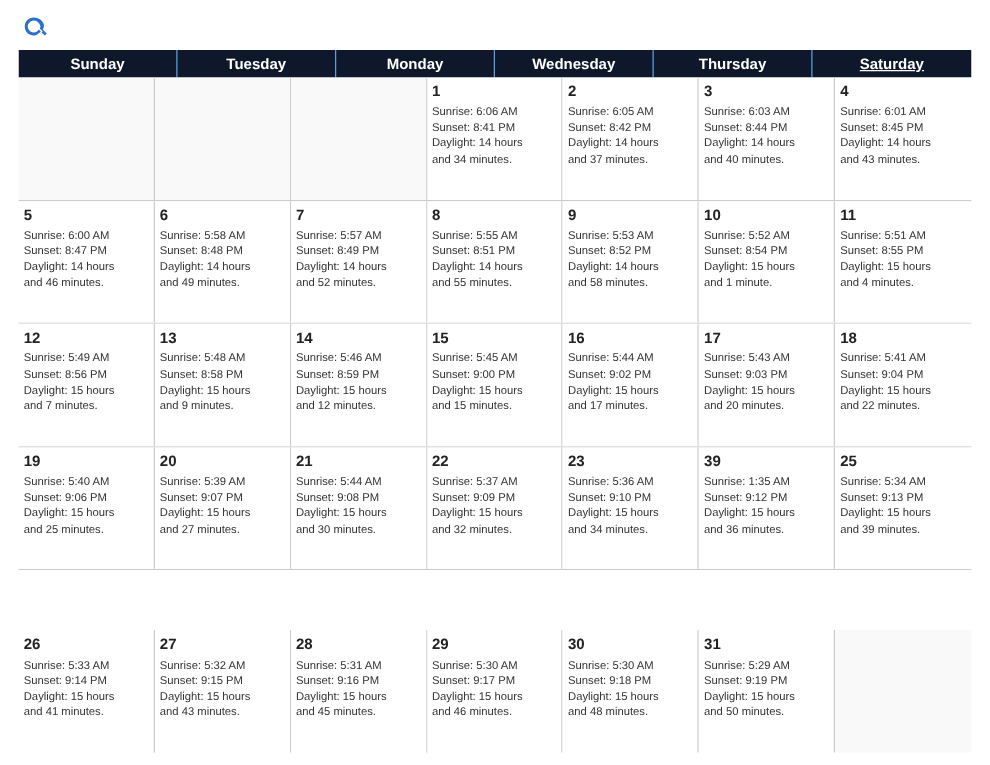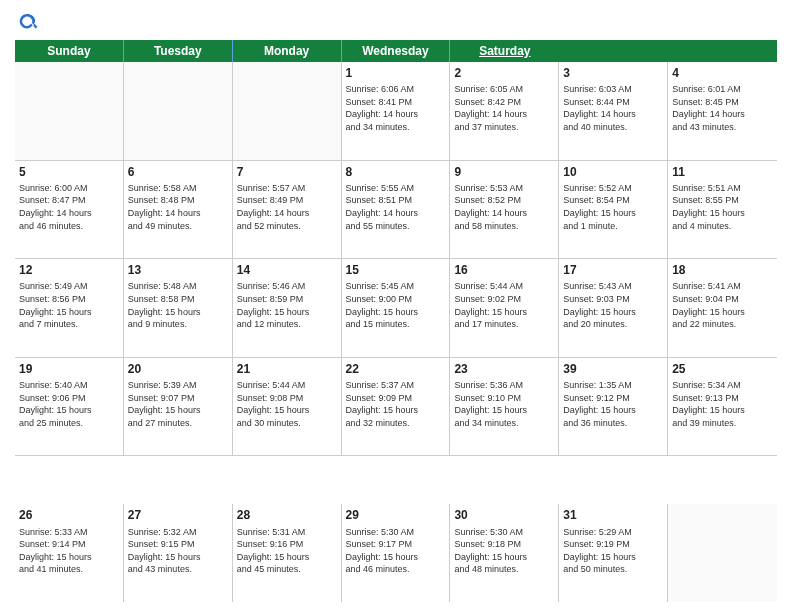--- a/index.html
+++ b/index.html
@@ -45,22 +45,22 @@
       font-size: 14px;
       color: #444;
     }
     .calendar {
       flex: 1;
       display: flex;
       flex-direction: column;
     }
     .cal-header-row {
       display: grid;
-      grid-template-columns: repeat(7, 1fr);
-      background: #15803d;
+      grid-template-columns: repeat(6, 1fr);
+      background: #0f172a;
     }
     .cal-header-cell {
       color: #fff;
       font-size: 12px;
       font-weight: bold;
       padding: 4px 4px;
       text-align: center;
       border-right: 1px solid #5a9fe0;
     }
     .cal-header-cell:last-child { border-right: none; text-decoration: underline; }
@@ -119,20 +119,21 @@
       <div class="title-location"></div>
     </div>
   </div>
 
   <div class="calendar">
     <div class="cal-header-row">
     <div class="cal-header-cell">Sunday</div>
         <div class="cal-header-cell">Tuesday</div>
         <div class="cal-header-cell">Monday</div>
         <div class="cal-header-cell">Wednesday</div>
+        <div class="cal-header-cell">Thursday</div>
         <div class="cal-header-cell">Saturday</div>
       </div>
     <div class="cal-body">
     <div class="cal-row">
           <div class="cal-cell empty"></div>
           <div class="cal-cell empty"></div>
           <div class="cal-cell empty"></div>
           <div class="cal-cell">
             <div class="day-num">1</div>
             <div class="cell-text">Sunrise: 6:06 AM</div>

